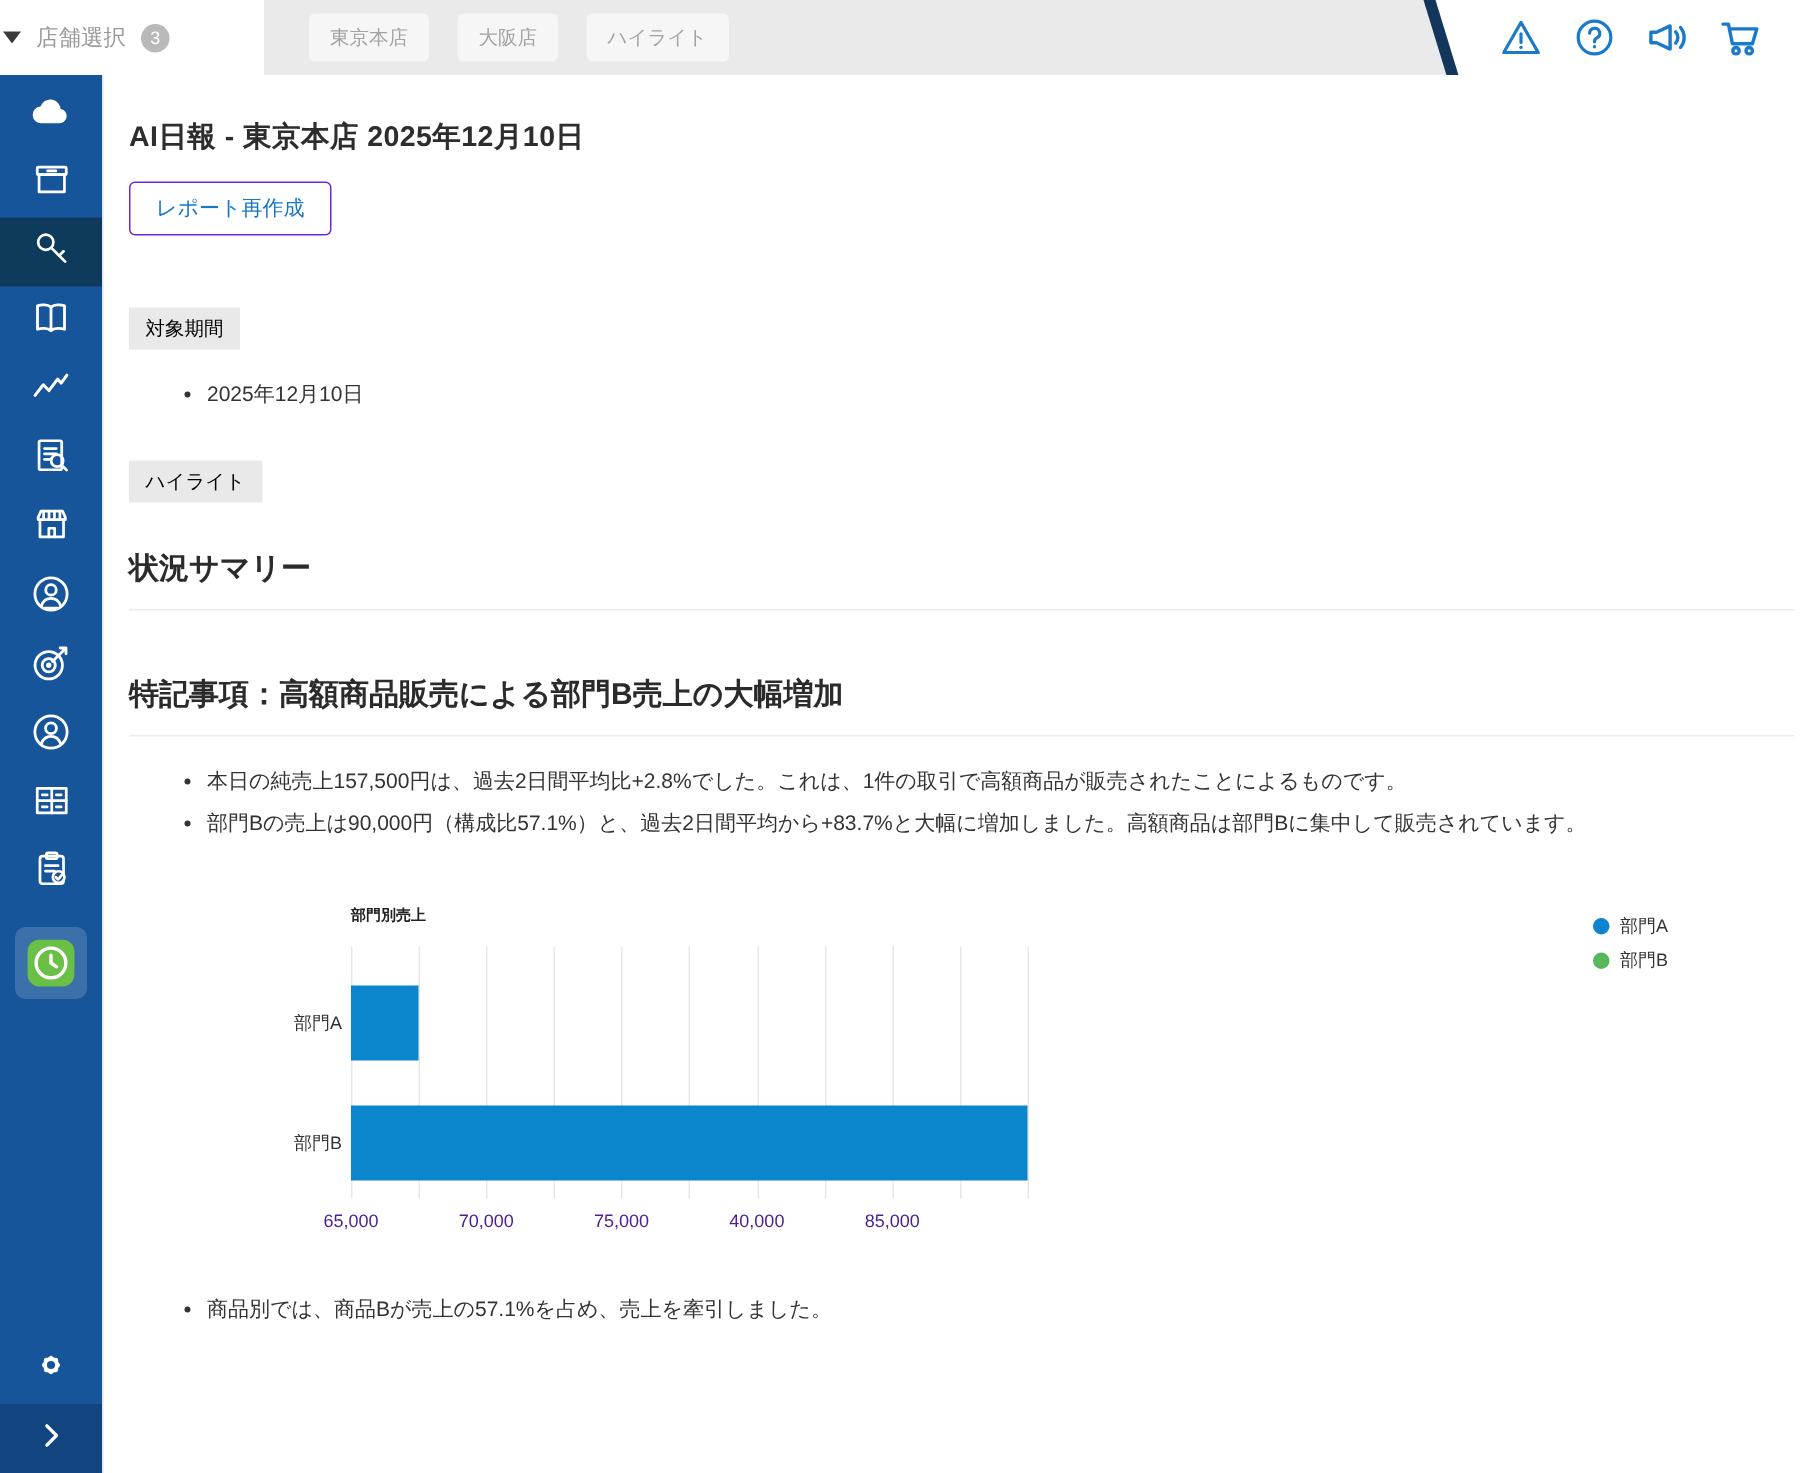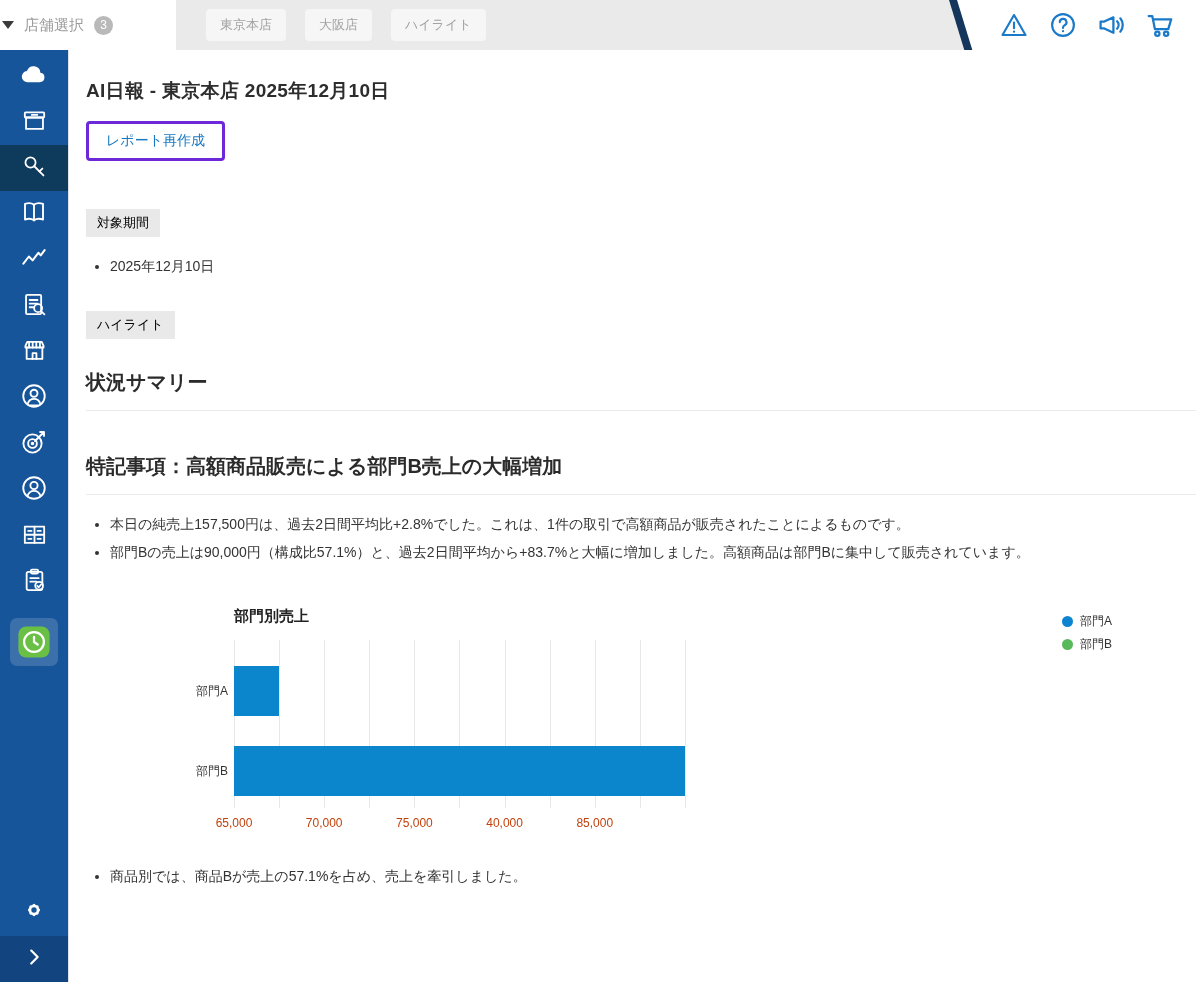--- a/index.html
+++ b/index.html
@@ -25,40 +25,40 @@
   .nav-item.active { background:#0e3a5c; }
   .app-item { width:68px; height:58px; display:flex; align-items:center; justify-content:center; margin-top:8px; cursor:pointer; }
   .app-bg { width:48px; height:48px; border-radius:7px; background:rgba(255,255,255,0.16); display:flex; align-items:center; justify-content:center; }
   .sidebar-gear { position:absolute; bottom:47px; left:0; width:68px; height:46px; display:flex; align-items:center; justify-content:center; cursor:pointer; }
   .sidebar-footer { position:absolute; bottom:0; left:0; width:68px; height:46px; background:rgba(0,0,0,0.18); display:flex; align-items:center; justify-content:center; cursor:pointer; }
 
   
   .content { position:fixed; left:68px; top:50px; width:1132px; height:932px; background:#fff;
     border-left:1px solid #dfe3e8; padding:28px 4px 0 17px; overflow:hidden; color:#333; font-size:14px; }
   .report-title { font-size:19px; font-weight:bold; color:#2d2d2d; margin:0; letter-spacing:0.3px; }
-  .regen-btn { margin-top:17px; display:inline-block; background:#fff; border:3px solid #6d28d9; color:#1879c2;
+  .regen-btn { margin-top:17px; display:inline-block; background:#fff; border:1px solid #6d28d9; color:#1879c2;
     font-size:14px; padding:8px 17px; border-radius:4px; cursor:pointer; font-family:inherit; }
   .section-badge { display:inline-block; background:#e9e9e9; color:#000000; font-size:13px; padding:5px 11px; }
   .mt-period { margin-top:48px; }
   .mt-highlight { margin-top:34px; }
   ul.bullets { margin:18px 0 0 0; padding-left:24px; line-height:1.6; }
-  ul.bullets li { margin-bottom:5px; }
+  ul.bullets li { margin-bottom:5px;margin-left:28px; }
   .section-h { font-size:20px; font-weight:bold; color:#2b2b2b; margin:30px 0 0; padding-bottom:14px; border-bottom:1px solid #ebebeb; }
   .mt-special { margin-top:42px; }
 
   
   .charts-row { position:relative; height:240px; margin-top:44px; }
   .bar-chart { position:absolute; left:104px; top:0; width:475px; }
-  .bc-title { font-size:15px; font-weight:bold; color:#222; margin-left:44px; }
+  .bc-title { font-size:10px; font-weight:bold; color:#222; margin-left:44px; }
   .bc-body { position:relative; margin-left:44px; margin-top:14px; width:460px; height:168px; }
   .gridline { position:absolute; top:0; bottom:0; width:1px; background:#e7e7e7; }
   .bc-bar { position:absolute; left:0; height:50px; }
   .bc-ylabel { position:absolute; left:-46px; width:40px; text-align:right; font-size:12px; color:#333; height:50px; line-height:50px; }
   .bc-ticks { position:relative; margin-left:44px; width:460px; height:16px; margin-top:8px; }
-  .bc-tick { position:absolute; transform:translateX(-50%); font-size:12px; color:#c2410c; white-space:nowrap; }
+  .bc-tick { position:absolute; transform:translateX(-50%); font-size:12px; color:#4c1d95; white-space:nowrap; }
   .donut-box { position:absolute; left:683px; top:2px; width:210px; height:210px; }
   .legend { position:absolute; left:976px; top:6px; }
   .legend-row { display:flex; align-items:center; gap:7px; margin-bottom:6px; font-size:12px; color:#333; }
   .legend-dot { width:11px; height:11px; border-radius:50%; flex-shrink:0; }
   .note-list { margin-top:26px; }
 </style>
 </head>
 <body>
 
 <div class="header">

